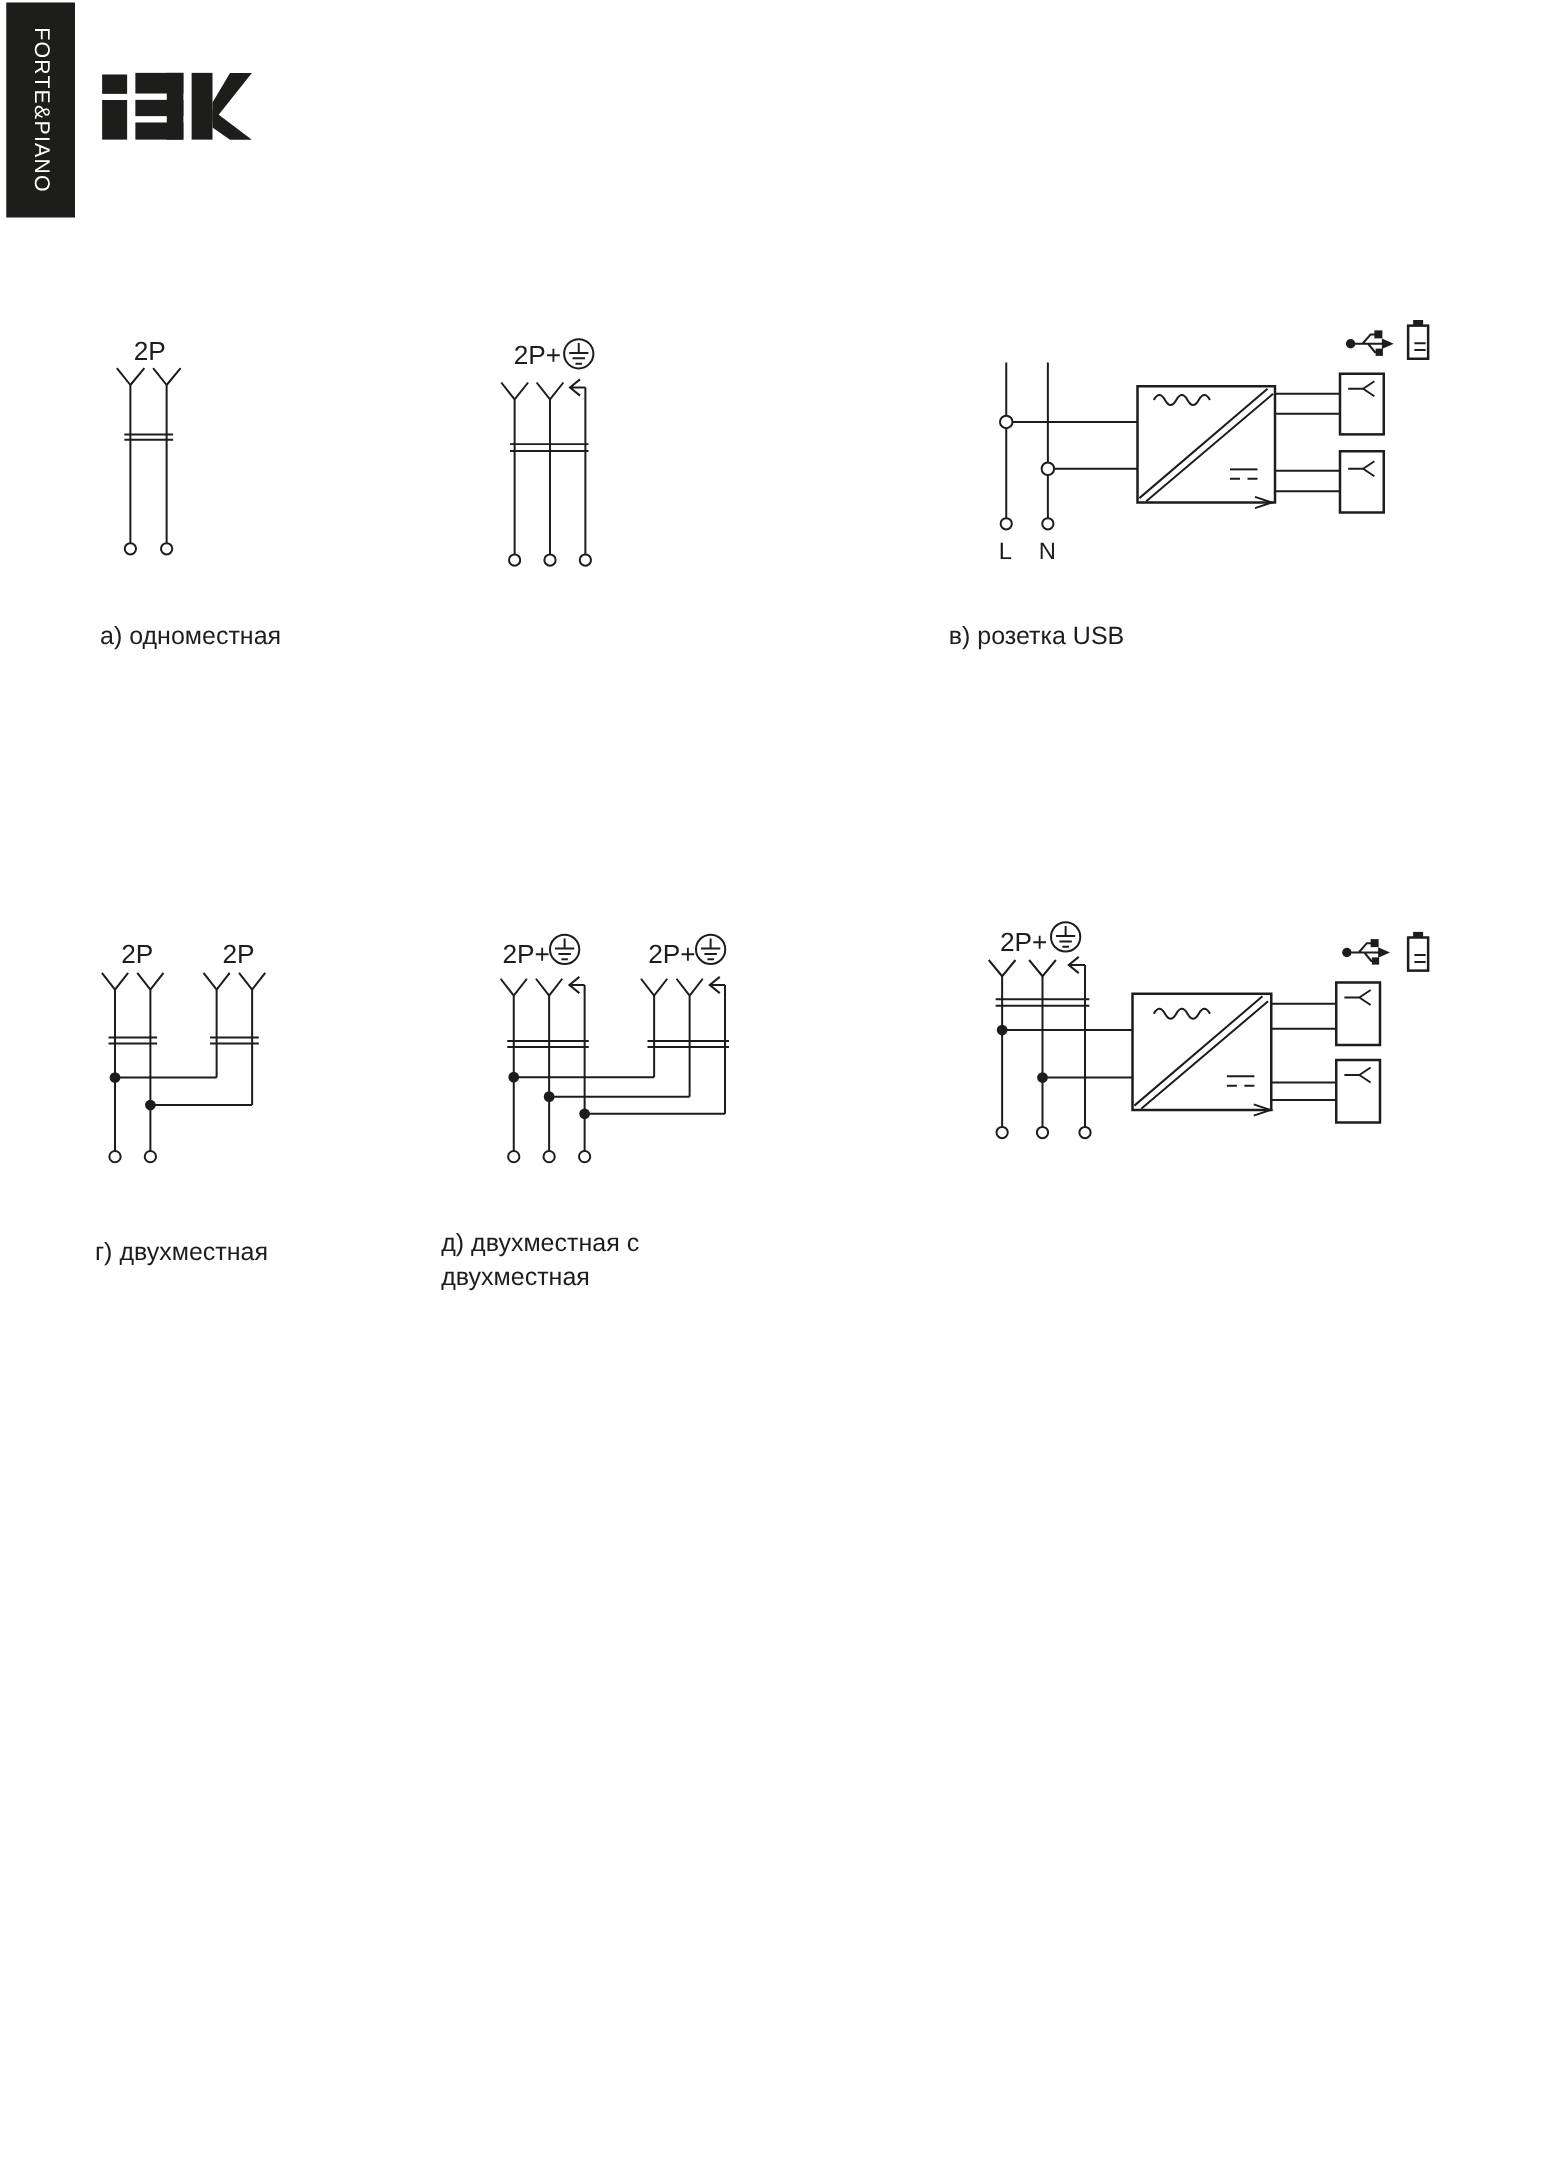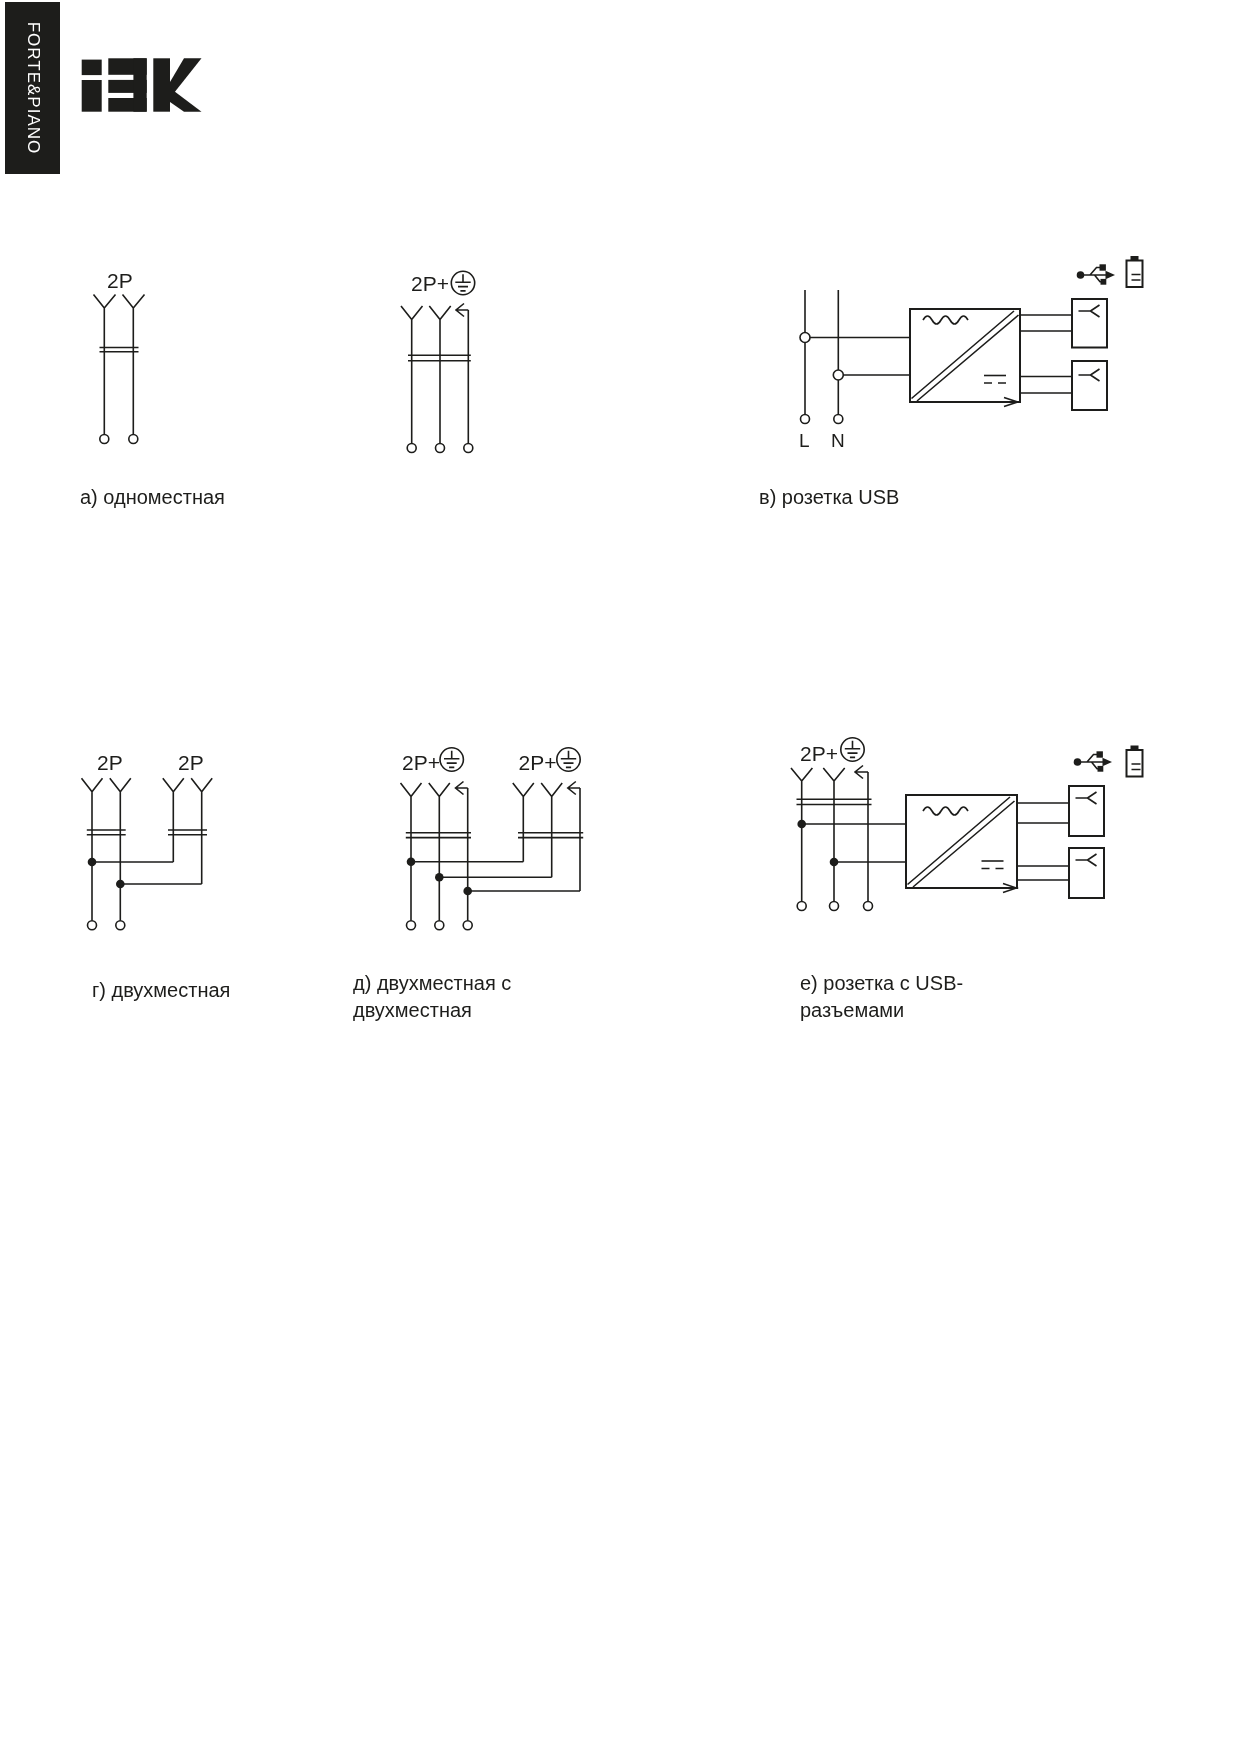--- a/index.html
+++ b/index.html
@@ -1,21 +1,21 @@
 <!DOCTYPE html>
 <html><head>
 <meta charset="utf-8">
 <style>
   html,body{margin:0;padding:0;background:#ffffff;}
   .page{position:relative;width:1239px;height:1746px;background:#ffffff;overflow:hidden;
         font-family:"Liberation Sans",sans-serif;color:#1d1d1b;}
   .sidebar{position:absolute;left:5px;top:2px;width:55px;height:172px;background:#1d1d1b;}
   .sidebar-label{position:absolute;left:50%;top:50%;transform:translate(-50%,-50%) rotate(90deg);
         white-space:nowrap;color:#ffffff;font-size:17px;letter-spacing:1px;}
-  .lbl{position:absolute;font-size:20px;line-height:27px;color:#1d1d1b;white-space:nowrap;}
+  .lbl{position:absolute;font-size:20px;line-height:27px;color:#1d1d1b;white-space:nowrap;margin-top:12px;}
   .figcap{position:absolute;left:79px;top:1266px;font-size:27px;color:#1d1d1b;white-space:nowrap;}
   svg.diag{position:absolute;overflow:visible;}
   .ln{stroke:#1d1d1b;stroke-width:1.6;fill:none;}
   .ln2{stroke:#1d1d1b;stroke-width:2;fill:none;}
   .term{fill:#ffffff;stroke:#1d1d1b;stroke-width:1.6;}
   .dot{fill:#1d1d1b;stroke:none;}
   .blk{fill:#1d1d1b;stroke:none;}
   text{font-family:"Liberation Sans",sans-serif;fill:#1d1d1b;font-size:21px;}
   text.small{font-size:19px;}
 </style>
@@ -230,24 +230,20 @@
     </g>
     <g>
       <rect class="ln2" x="1126.5" y="750" width="16" height="26.5" stroke-width="2.4"></rect>
       <rect class="blk" x="1130.5" y="745.5" width="8" height="4.5"></rect>
       <path class="ln" stroke-width="2" d="M1131.5 764 H1140.5 M1131.5 769.5 H1140.5"></path>
     </g>
   </svg>
 
   <div class="lbl" style="left:80px;top:484px">а) одноместная</div>
   <div class="lbl" style="left:759px;top:484px">в) розетка USB</div>
-  <div class="lbl" style="left:92px;top:977px">г) двухместная</div>
+  <div class="lbl" style="left:76px;top:977px">г) двухместная</div>
   <div class="lbl" style="left:353px;top:970px">
     <span style="display:block">д) двухместная с</span>
     <span style="display:block">двухместная</span>
   </div>
-  <div class="lbl" style="left:800px;top:970px">
-    <span style="display:block">е) розетка с USB-</span>
-    <span style="display:block">разъемами</span>
-  </div>
 
 
 </div>
 
 </body></html>

